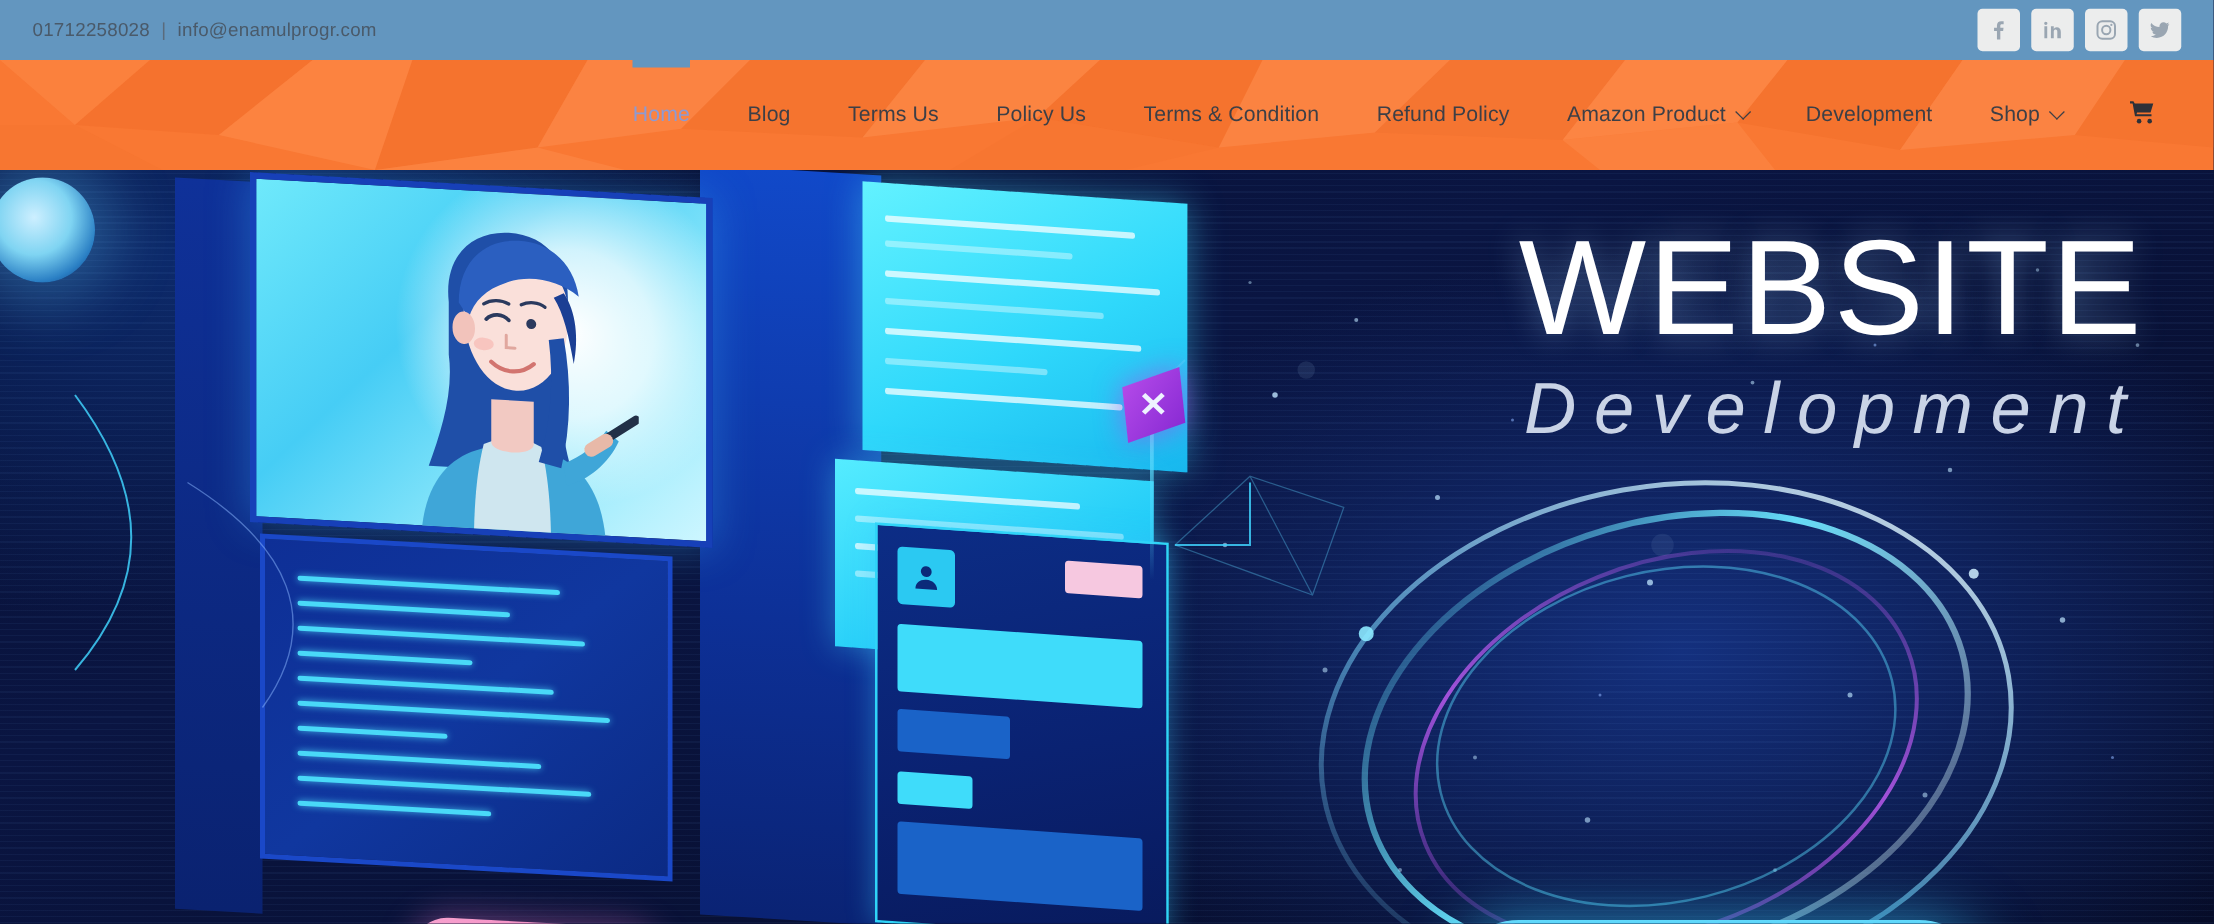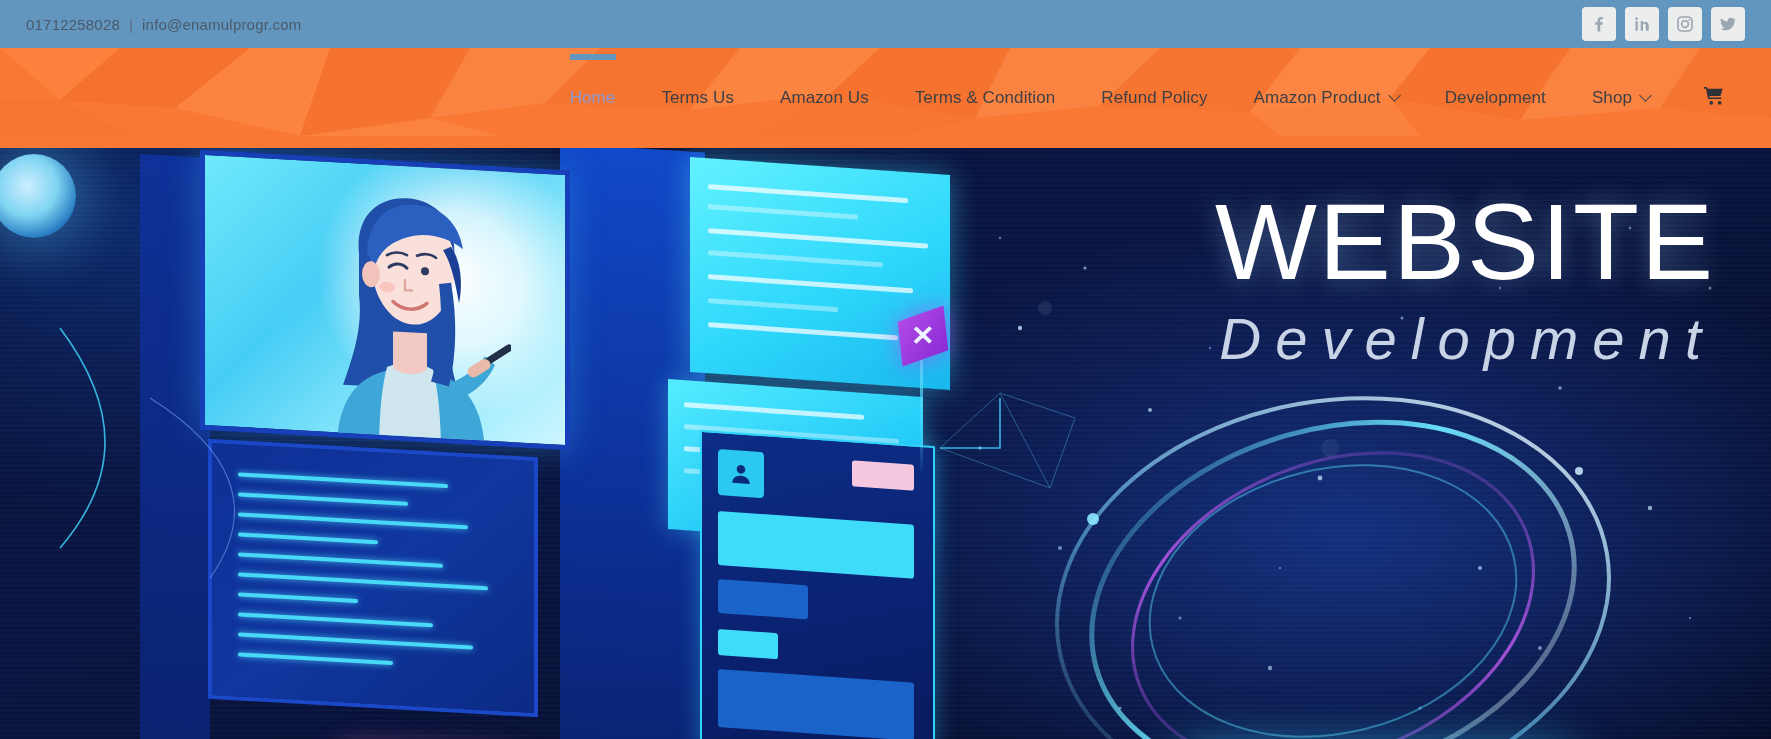--- a/index.html
+++ b/index.html
@@ -37,21 +37,21 @@
     background:#eceded;
     border-radius:4px;
     display:flex; align-items:center; justify-content:center;
     color:#9aa6b2;
   }
   .soc svg{ display:block; }
 
   
   .navbar{
     position:relative;
-    width:100%; height:100px;
+    width:100%; height:88px;
     background:#f97833;
     overflow:hidden;
   }
   .poly{ position:absolute; inset:0; pointer-events:none; }
   .nav-inner{
     position:relative;
     width:100%; height:100%;
     display:flex; align-items:center;
     justify-content:flex-end;
     padding-right:28px;
@@ -347,24 +347,27 @@
     <polygon points="830,46 975,70 900,88 760,88" fill="#f4742f" opacity=".4"></polygon>
     <polygon points="1250,64 1390,50 1420,88 1280,88" fill="#ff9153" opacity=".35"></polygon>
   </svg>
 
   <div class="nav-inner">
     <div class="nav-item active">
       <div class="active-marker"></div>
       <span>Home</span>
     </div>
     <div class="nav-item">
+      <span>Blog</span>
+    </div>
+    <div class="nav-item">
       <span>Terms Us</span>
     </div>
     <div class="nav-item">
-      <span>Amazon Us</span>
+      <span>Policy Us</span>
     </div>
     <div class="nav-item">
       <span>Terms &amp; Condition</span>
     </div>
     <div class="nav-item">
       <span>Refund Policy</span>
     </div>
     <div class="nav-item">
       <span>Amazon Product</span>
       <i class="chev"></i>

